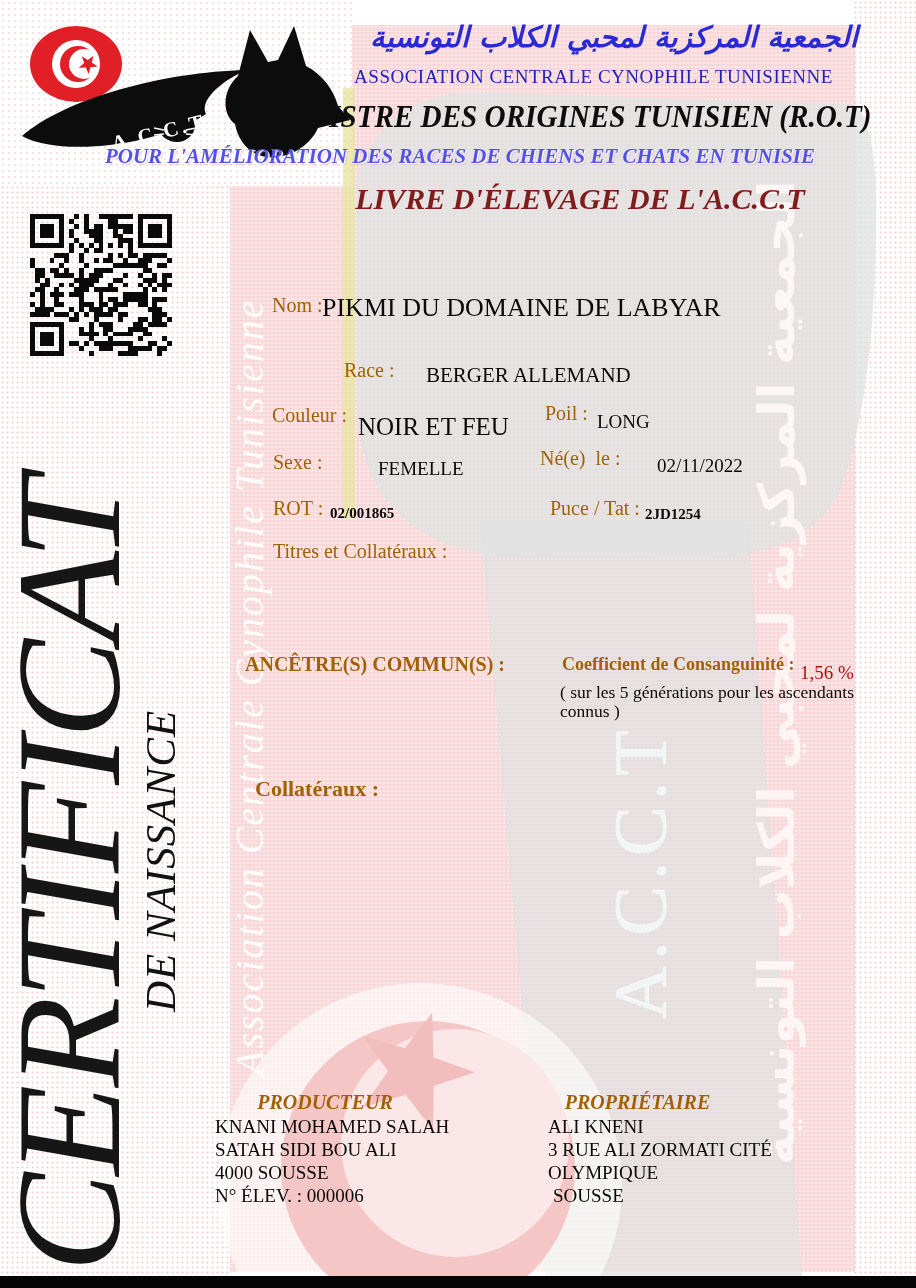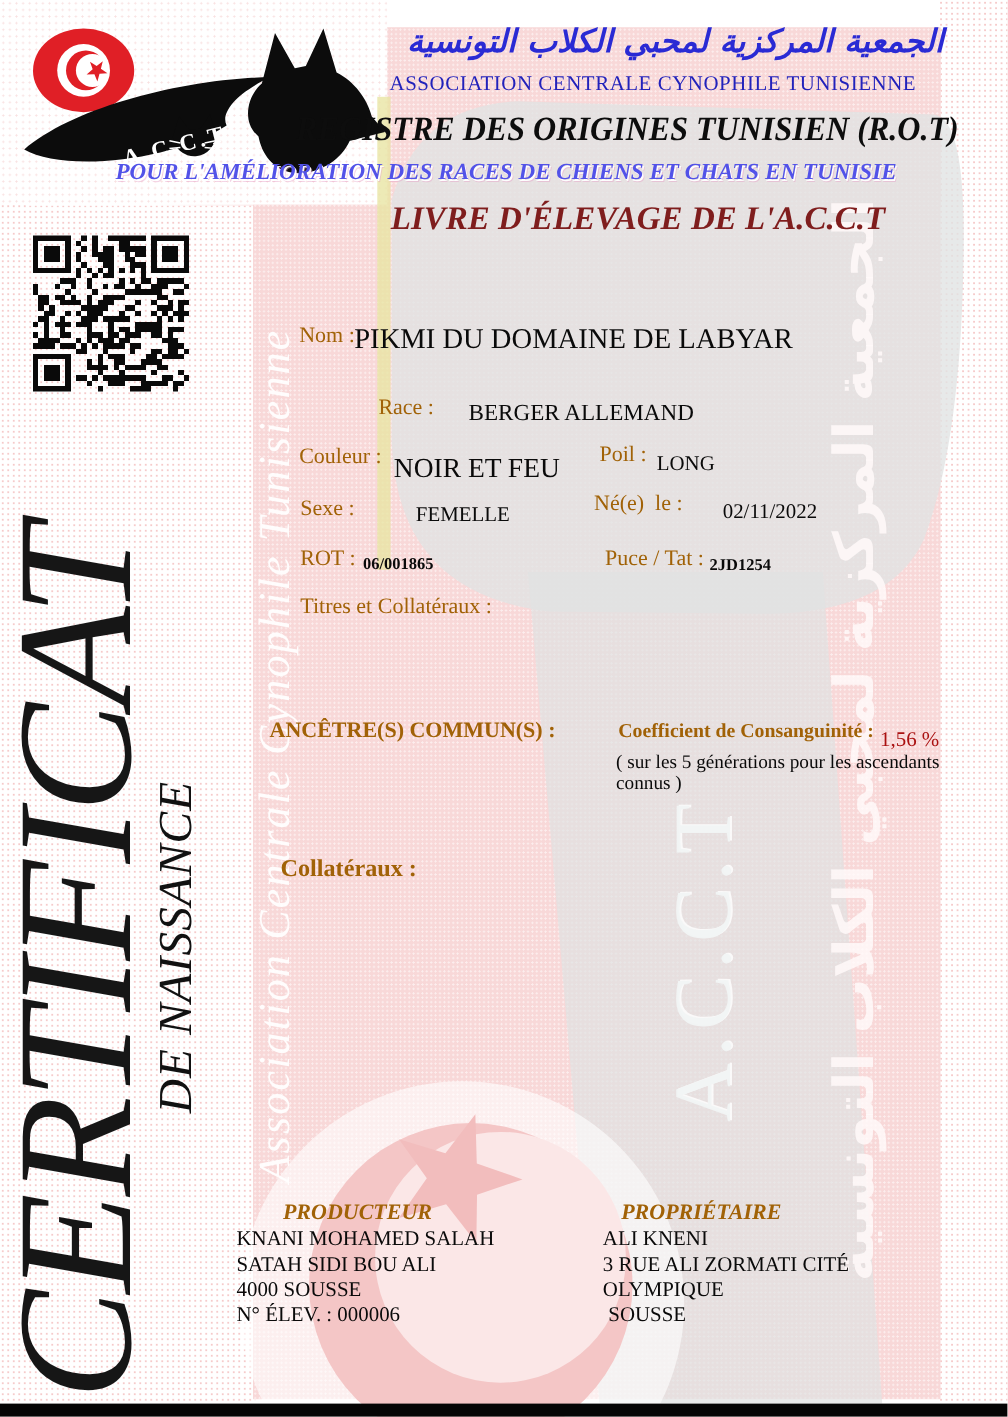--- a/index.html
+++ b/index.html
@@ -574,21 +574,21 @@
 <div class="abs lbl" style="left:545px;top:402px;">Poil :</div>
 <div class="abs val" style="left:597px;top:411px;font-size:19px;">LONG</div>
 
 <div class="abs lbl" style="left:273px;top:451px;">Sexe :</div>
 <div class="abs val" style="left:330px;top:458px;font-size:19px;margin-left:48px;">FEMELLE</div>
 
 <div class="abs lbl" style="left:540px;top:447px;">Né(e)  le :</div>
 <div class="abs val" style="left:630px;top:455px;font-size:19px;margin-left:27px;">02/11/2022</div>
 
 <div class="abs lbl" style="left:273px;top:497px;">ROT :</div>
-<div class="abs val b" style="left:330px;top:505px;font-size:15px;">06/001865</div>
+<div class="abs val b" style="left:330px;top:505px;font-size:15px;">02/001865</div>
 
 <div class="abs lbl" style="left:550px;top:497px;">Puce / Tat :</div>
 <div class="abs val b" style="left:645px;top:506px;font-size:15px;">2JD1254</div>
 
 <div class="abs lbl" style="left:273px;top:540px;">Titres et Collatéraux :</div>
 
 <div class="abs lbl b" style="left:245px;top:653px;">ANCÊTRE(S) COMMUN(S) :</div>
 <div class="abs lbl b" style="left:562px;top:654px;font-size:18px;">Coefficient de Consanguinité :</div>
 <div class="abs val red" style="left:800px;top:662px;font-size:19px;">1,56 %</div>
 <div class="abs val" style="left:560px;top:682px;font-size:17.5px;">( sur les 5 générations pour les ascendants</div>

